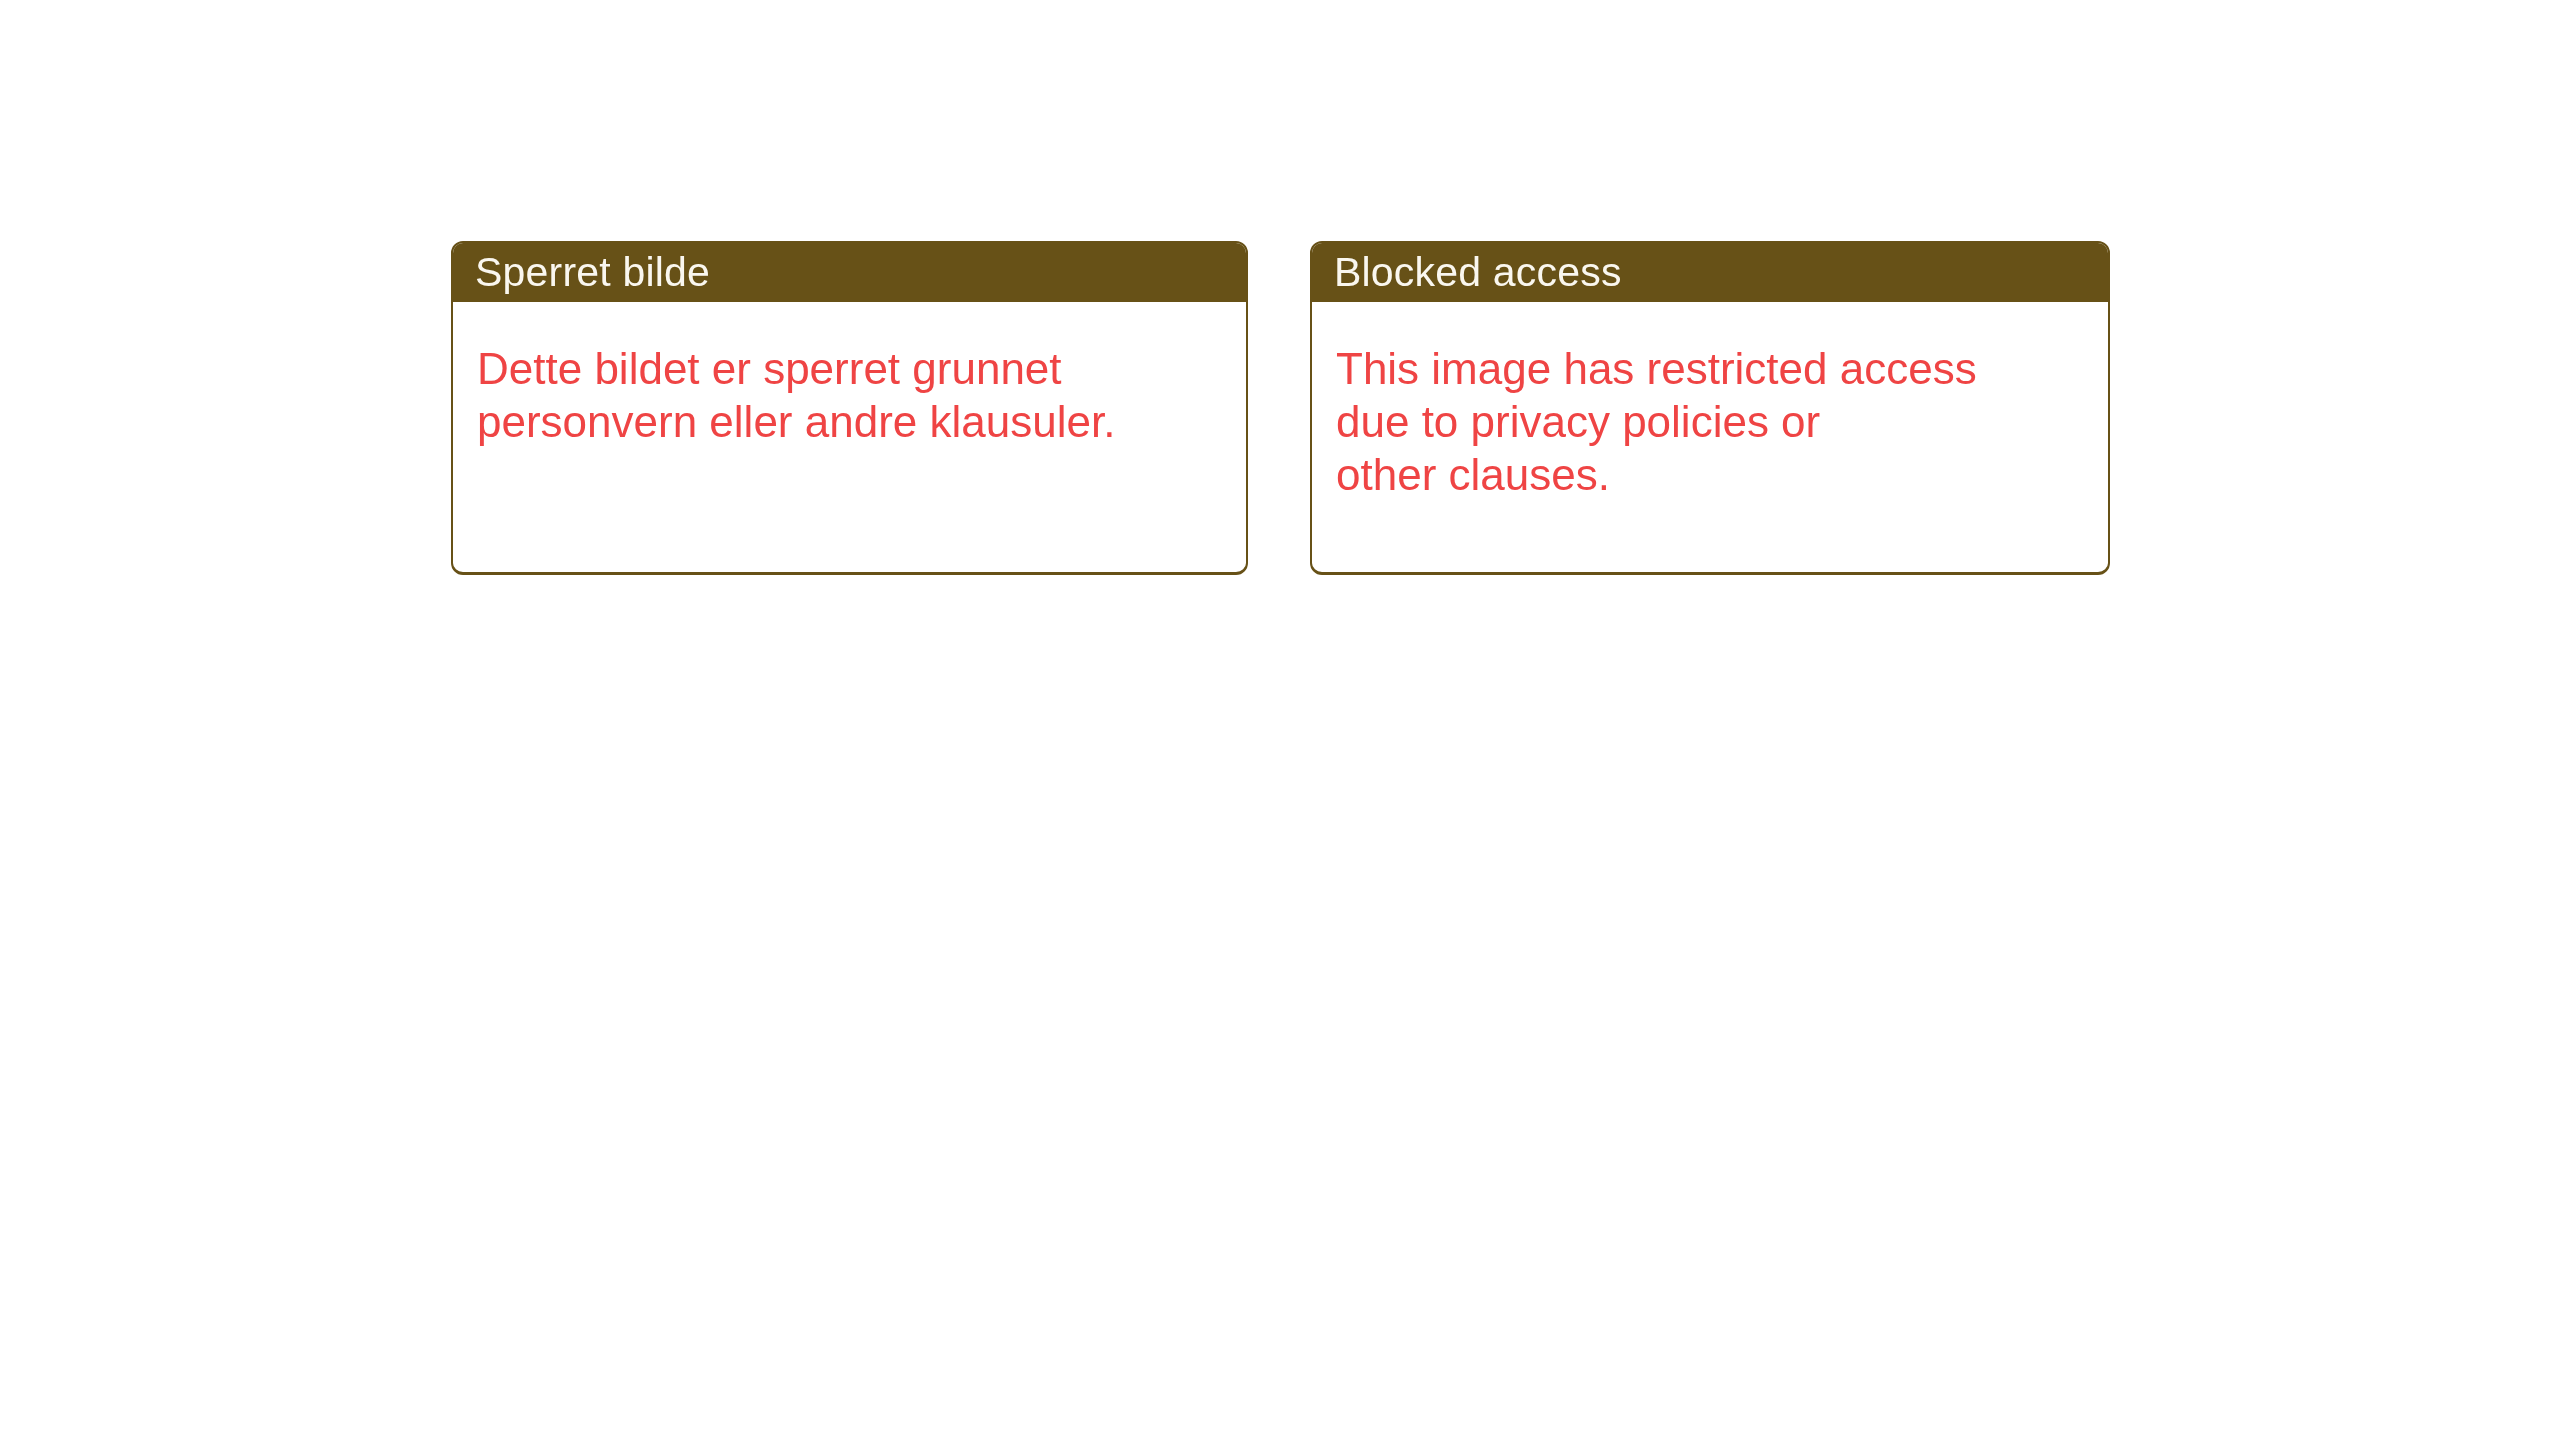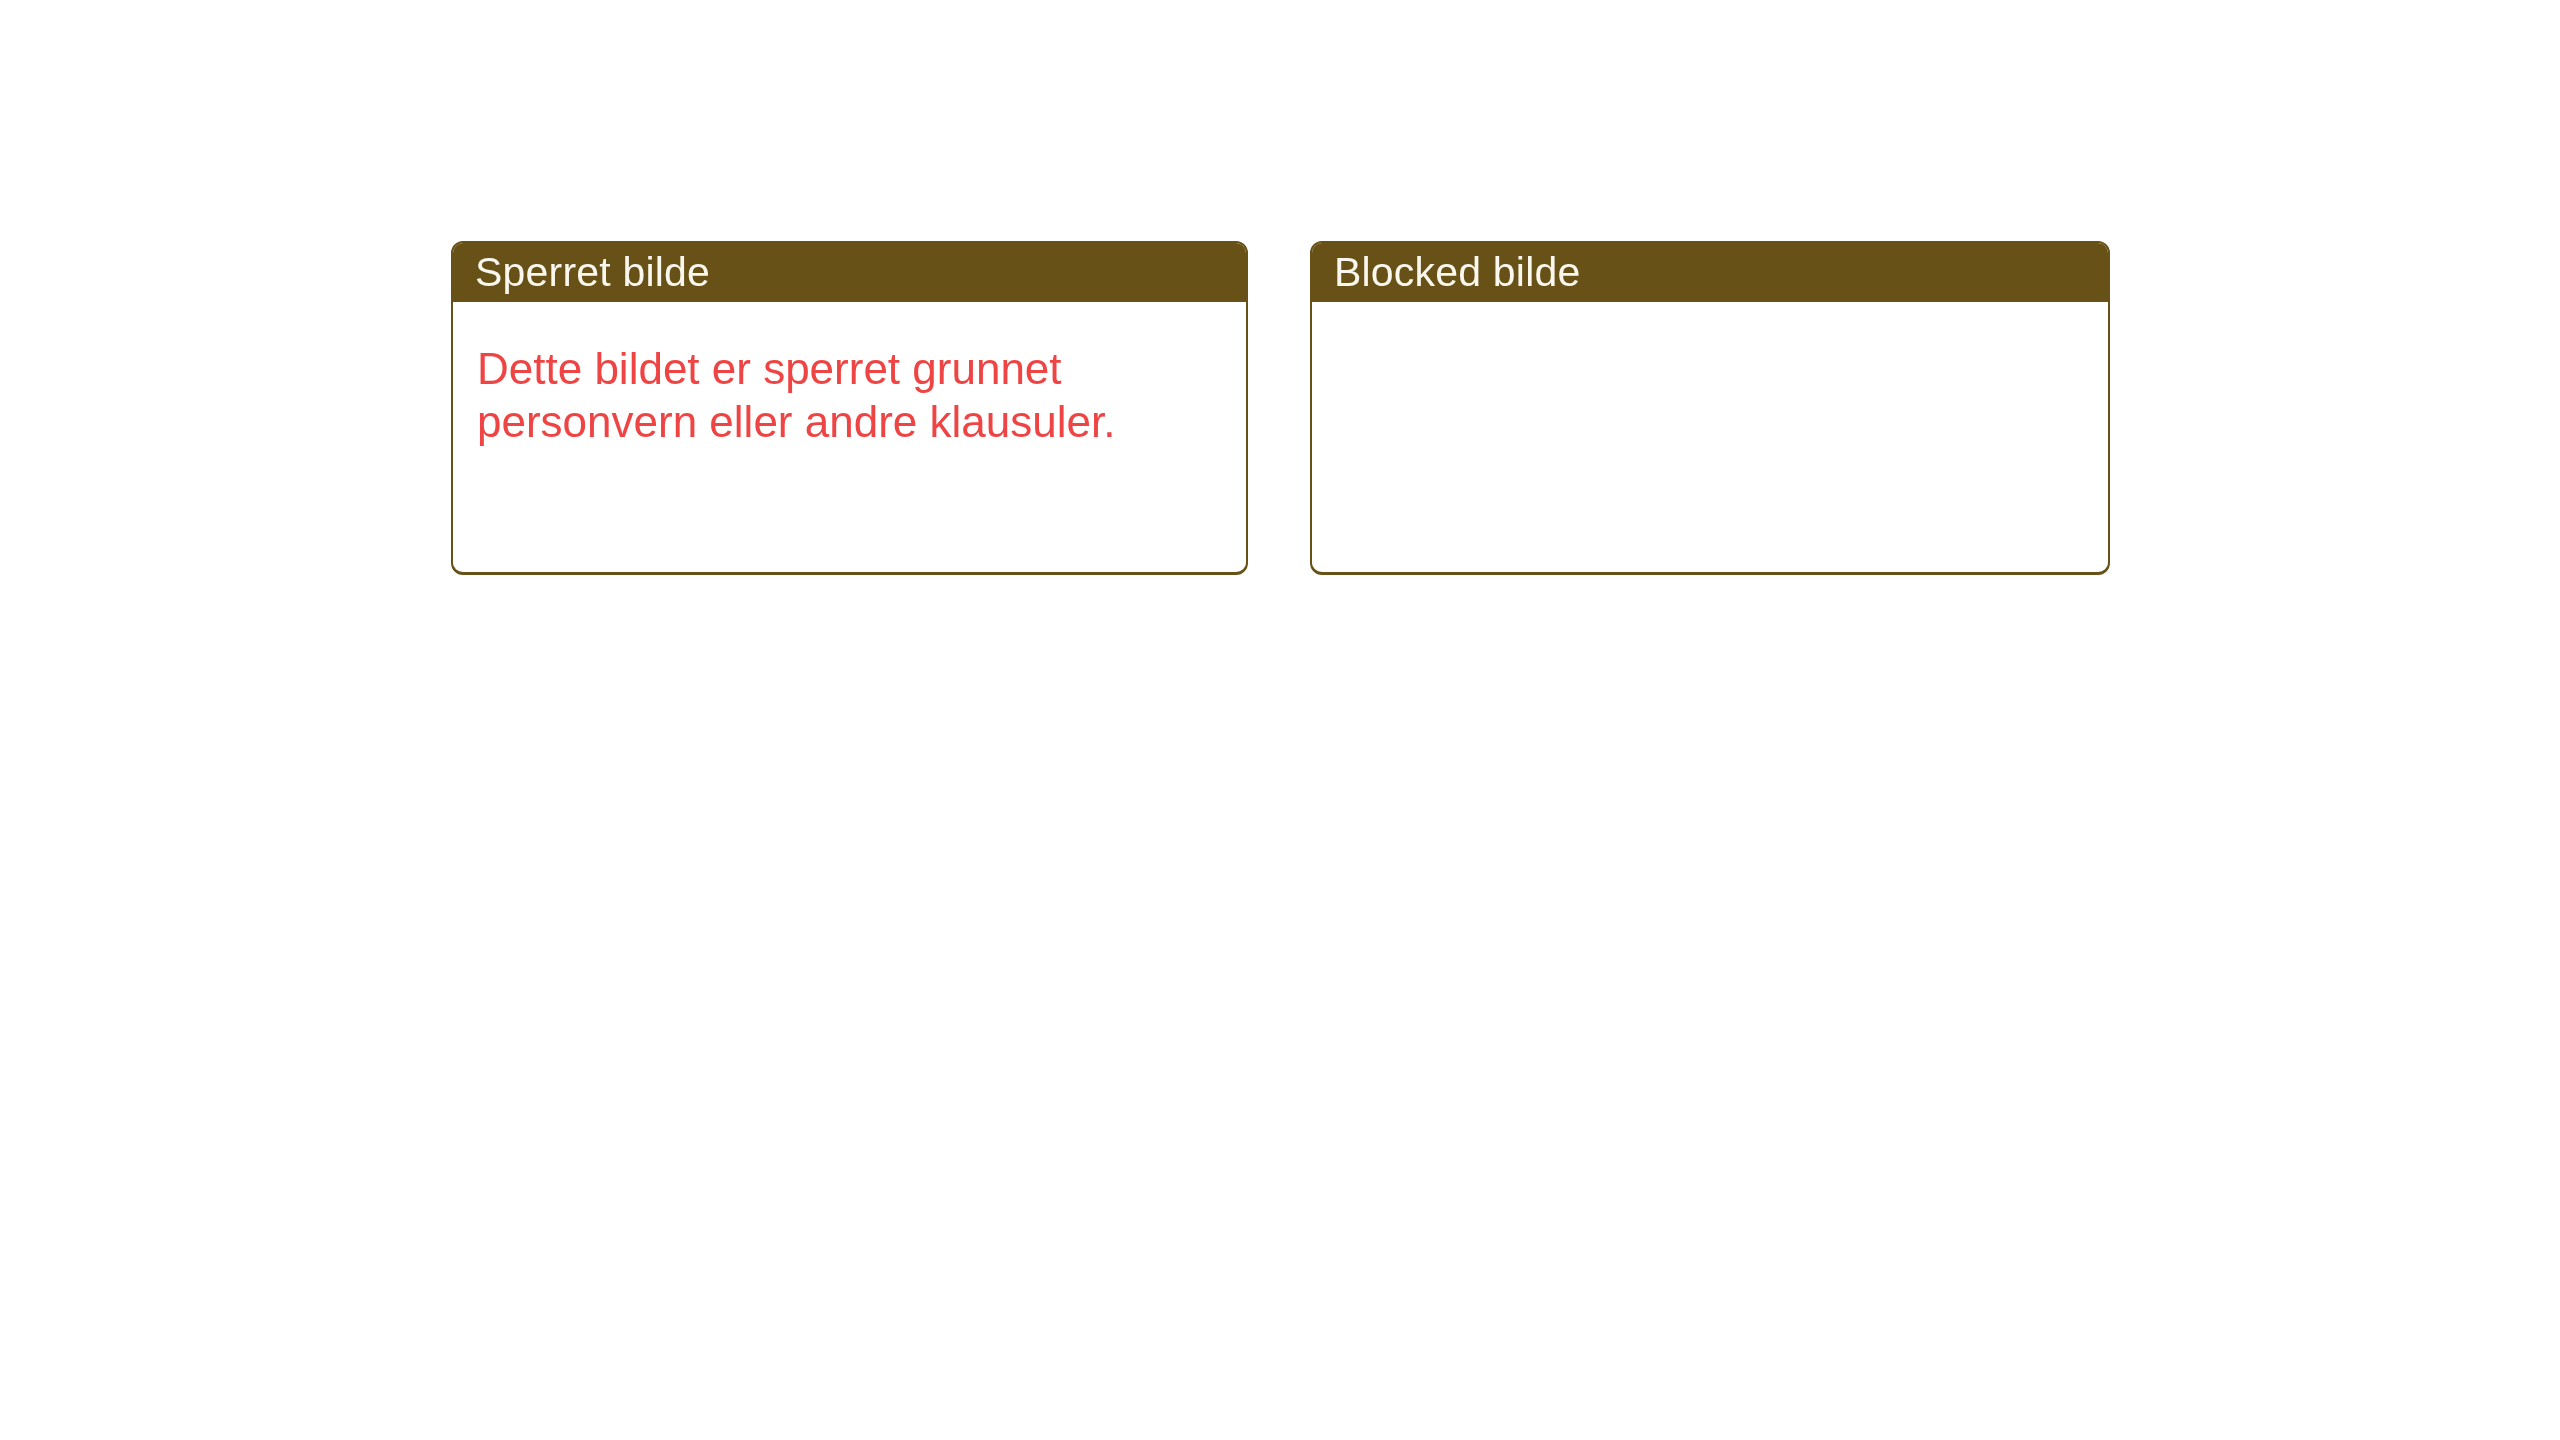--- a/index.html
+++ b/index.html
@@ -60,17 +60,20 @@
   <div class="notice-card card-no">
     <div class="card-header">
       <span class="card-title">Sperret bilde</span>
     </div>
     <div class="card-body">Dette bildet er sperret grunnet
 personvern eller andre klausuler.</div>
   </div>
 
   <div class="notice-card card-en">
     <div class="card-header">
-      <span class="card-title">Blocked bilde</span>
+      <span class="card-title">Blocked access</span>
     </div>
+    <div class="card-body">This image has restricted access
+due to privacy policies or
+other clauses.</div>
   </div>
 
 </div>
 
 </body></html>

